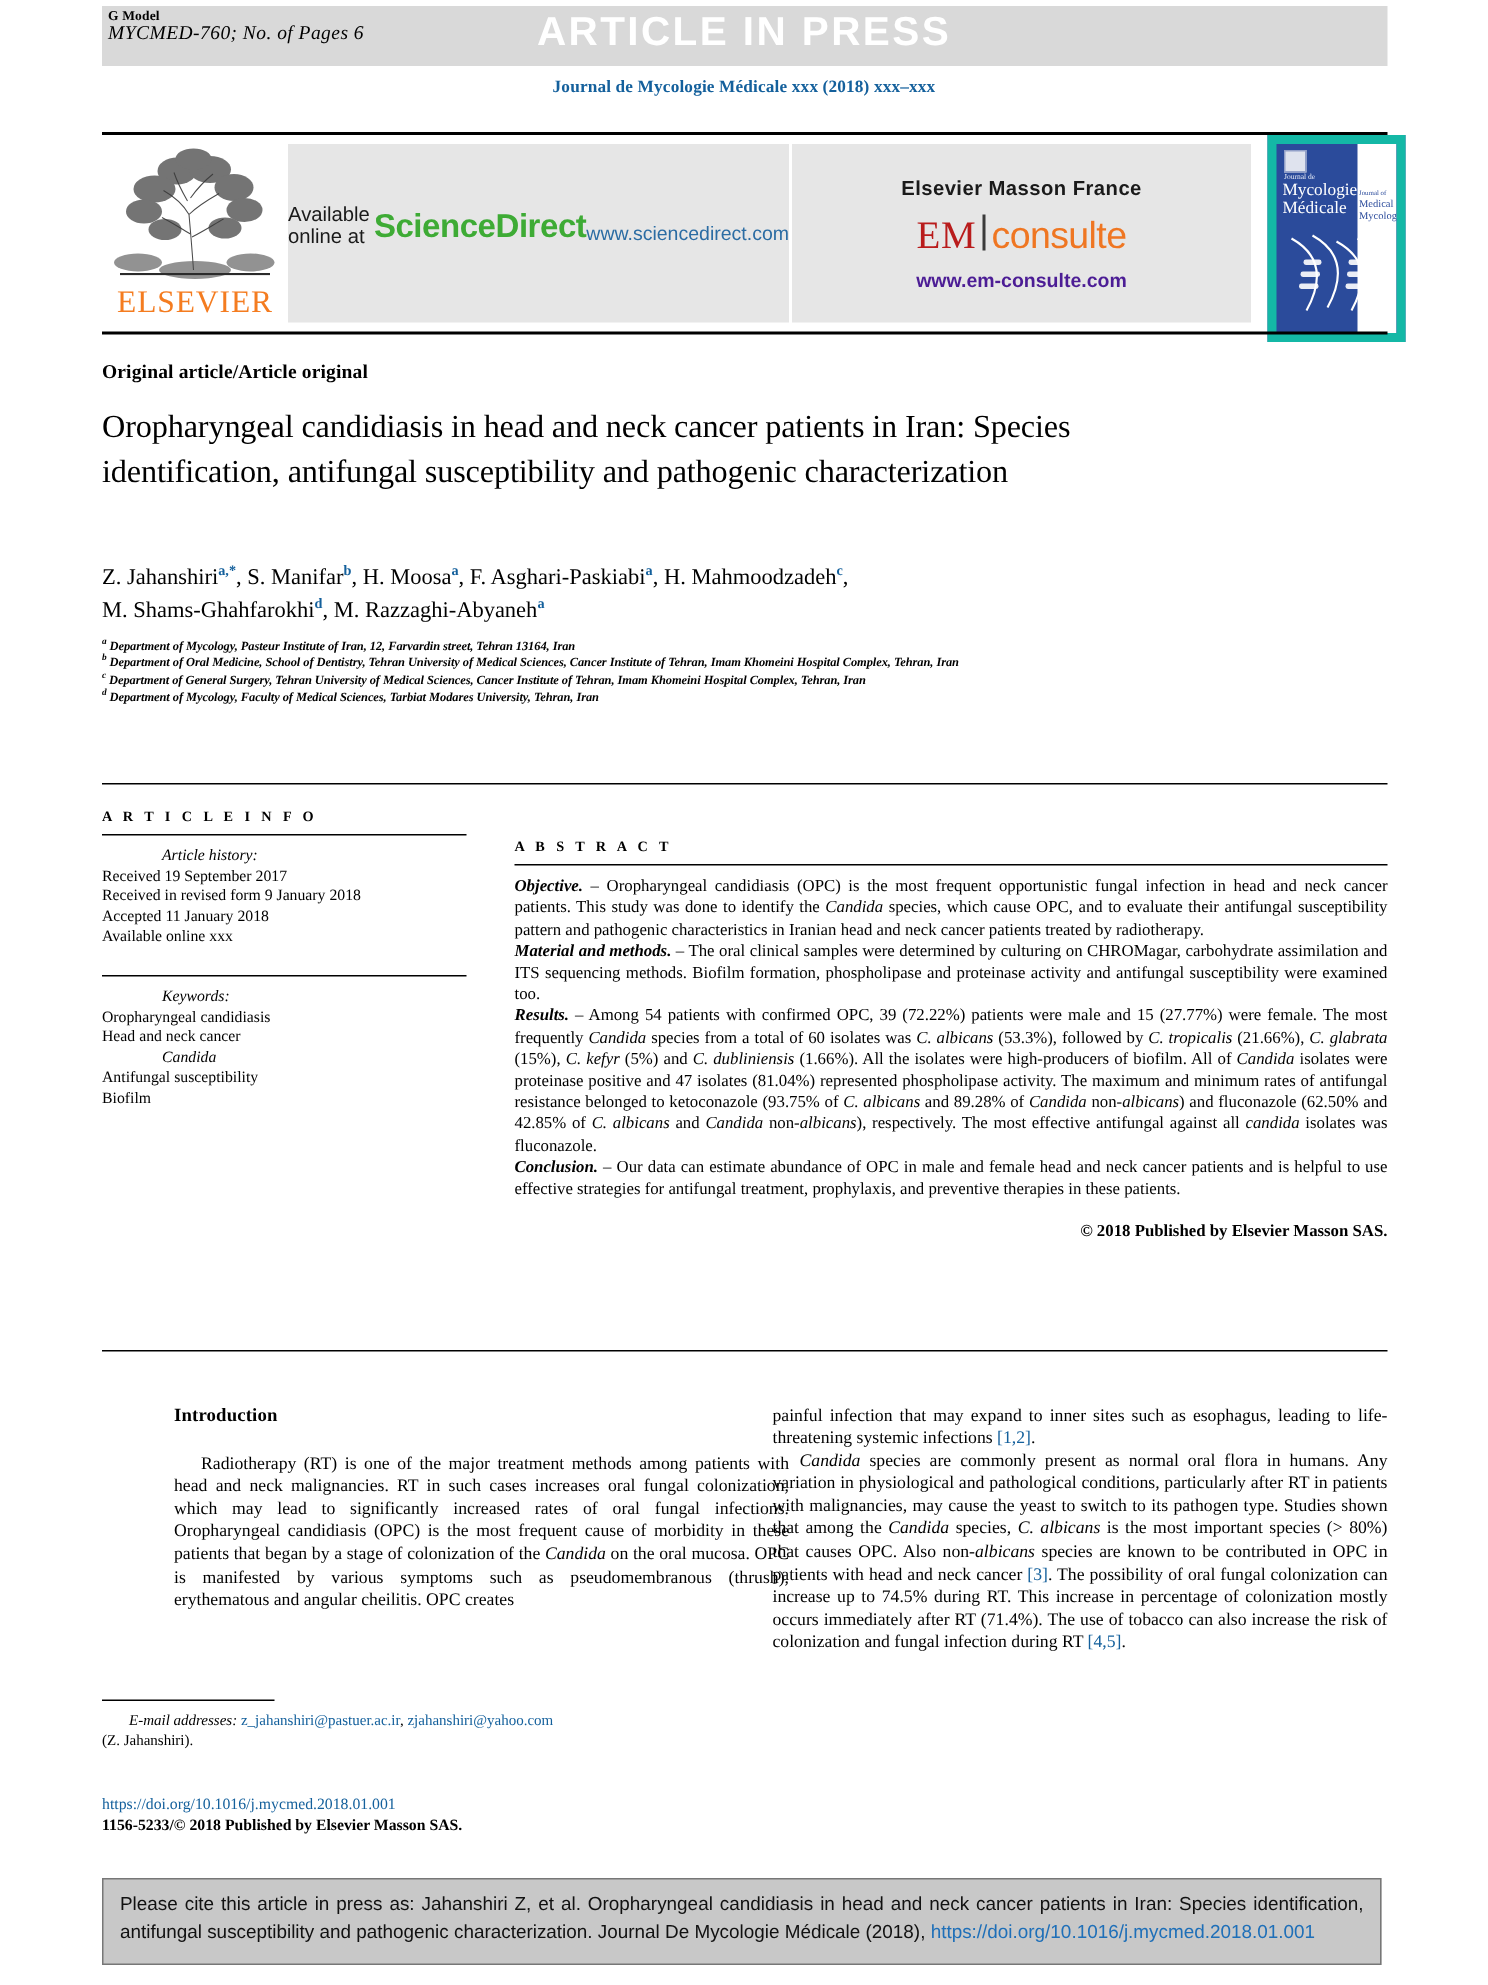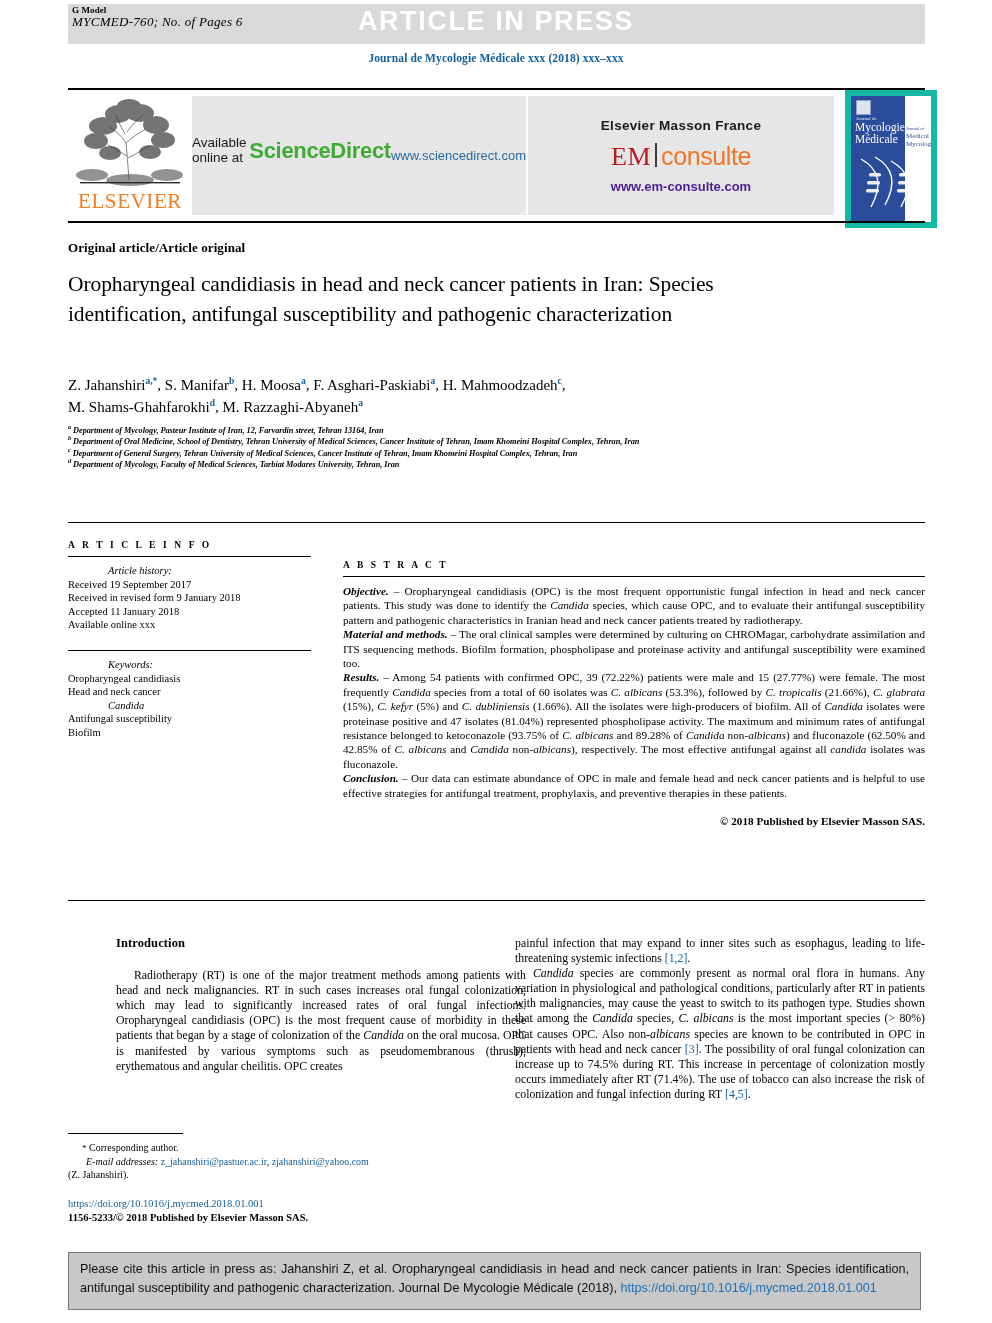--- a/index.html
+++ b/index.html
@@ -587,24 +587,20 @@
     <p>Radiotherapy (RT) is one of the major treatment methods among patients with head and neck malignancies. RT in such cases increases oral fungal colonization, which may lead to significantly increased rates of oral fungal infections. Oropharyngeal candidiasis (OPC) is the most frequent cause of morbidity in these patients that began by a stage of colonization of the <i>Candida</i> on the oral mucosa. OPC is manifested by various symptoms such as pseudomembranous (thrush), erythematous and angular cheilitis. OPC creates</p>
   </div>
 
   <div class="body-col right">
     <p style="text-indent:0">painful infection that may expand to inner sites such as esophagus, leading to life-threatening systemic infections <span class="ref">[1,2]</span>.</p>
     <p><i>Candida</i> species are commonly present as normal oral flora in humans. Any variation in physiological and pathological conditions, particularly after RT in patients with malignancies, may cause the yeast to switch to its pathogen type. Studies shown that among the <i>Candida</i> species, <i>C. albicans</i> is the most important species (&gt; 80%) that causes OPC. Also non-<i>albicans</i> species are known to be contributed in OPC in patients with head and neck cancer <span class="ref">[3]</span>. The possibility of oral fungal colonization can increase up to 74.5% during RT. This increase in percentage of colonization mostly occurs immediately after RT (71.4%). The use of tobacco can also increase the risk of colonization and fungal infection during RT <span class="ref">[4,5]</span>.</p>
   </div>
 
   <div class="foot">
     <div class="foot-rule"></div>
-    <div style="padding-left:14px">
-      <span class="star">*</span>
-      <span>Corresponding author.</span>
-    </div>
     <div style="padding-left:18px">
       <span class="em-lbl">E-mail addresses:</span>
       <span class="lnk">z_jahanshiri@pastuer.ac.ir</span><span>,</span>
       <span class="lnk">zjahanshiri@yahoo.com</span>
     </div>
     <div>(Z. Jahanshiri).</div>
   </div>
 
   <div class="doi-block">
     <div class="doi">https://doi.org/10.1016/j.mycmed.2018.01.001</div>

